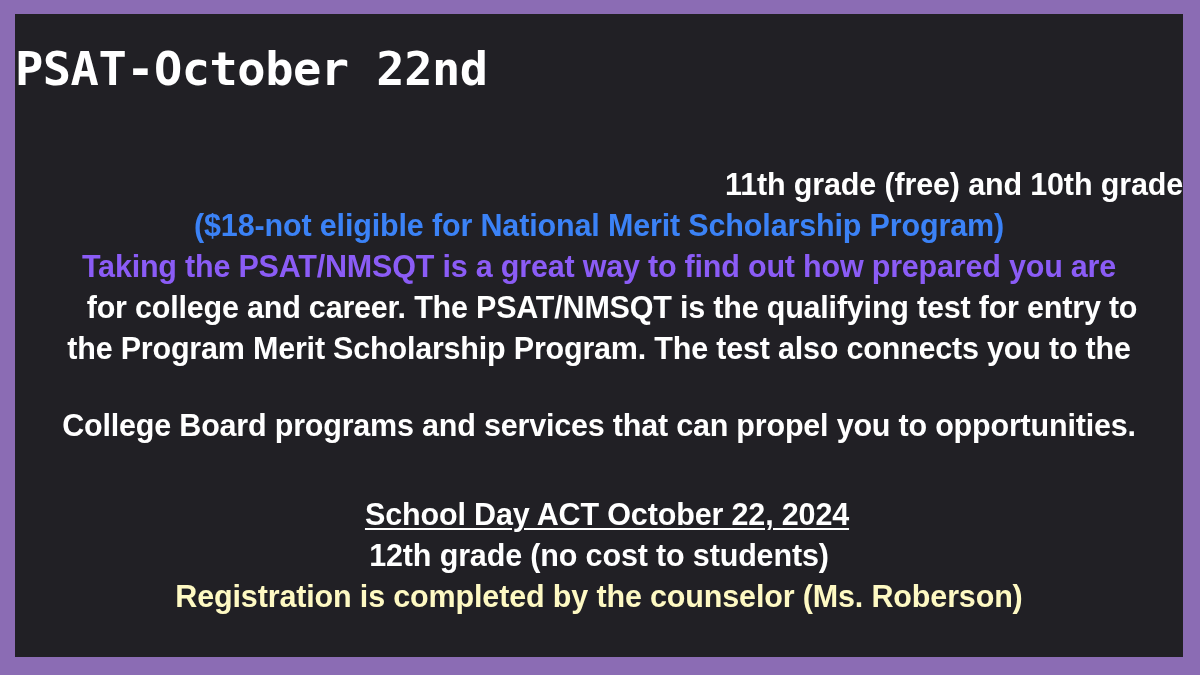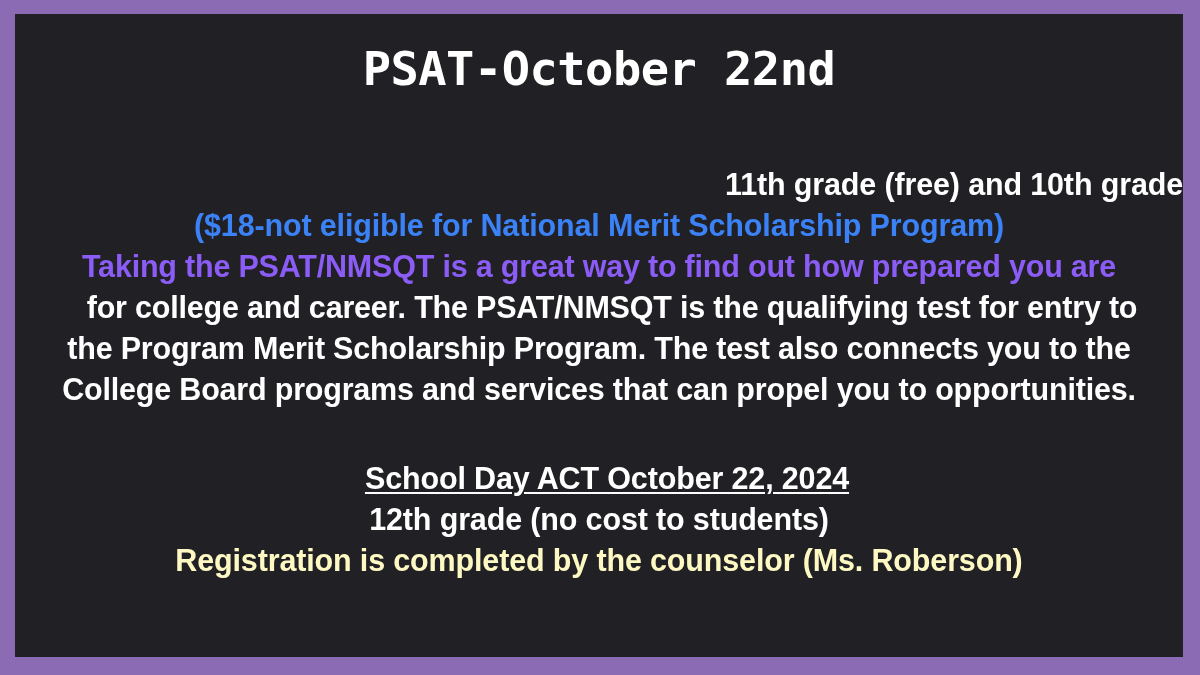--- a/index.html
+++ b/index.html
@@ -32,21 +32,20 @@
     background: #212025;          
     overflow: hidden;
   }
 
   
   #title {
     position: absolute;
     left: 0;
     right: 0;
     top: 30px;
-    text-align: center;
     color: #ffffff;
     font-family: "DejaVu Sans Mono", "Liberation Mono", monospace;
     font-size: 47px;
     font-weight: 700;
     letter-spacing: -0.5px;
     line-height: 1.05;
     white-space: nowrap;
     -webkit-font-smoothing: antialiased;
   }
 
@@ -102,21 +101,21 @@
       <span class="line" style="color: rgb(255, 255, 255); text-align: right;">11th grade (free) and 10th grade</span>
 
       <span class="line" style="color: #3b82f6;">($18-not eligible for National Merit Scholarship Program)</span>
 
       <span class="line wide" style="color: #8b5cf6;">Taking the PSAT/NMSQT is a great way to find out how prepared you are</span>
 
       <span class="line wide" style="color: rgb(255, 255, 255); padding-left: 26px;">for college and career. The PSAT/NMSQT is the qualifying test for entry to</span>
 
       <span class="line wide" style="color: rgb(255, 255, 255);">the Program Merit Scholarship Program. The test also connects you to the</span>
 
-      <span class="line wide" style="color: rgb(255, 255, 255);">College Board programs and services that can propel you to opportunities.</span>
+      <span class="line wide" style="color: rgb(255, 255, 255); margin-top: 36px;">College Board programs and services that can propel you to opportunities.</span>
 
       <span class="spacer"></span>
 
       <span class="line underline" style="color: rgb(255, 255, 255);">School Day ACT October 22, 2024</span>
 
       <span class="line" style="color: rgb(255, 255, 255);">12th grade (no cost to students)</span>
 
       <span class="line" style="color: #fef9c3;">Registration is completed by the counselor (Ms. Roberson)</span>
 
 

